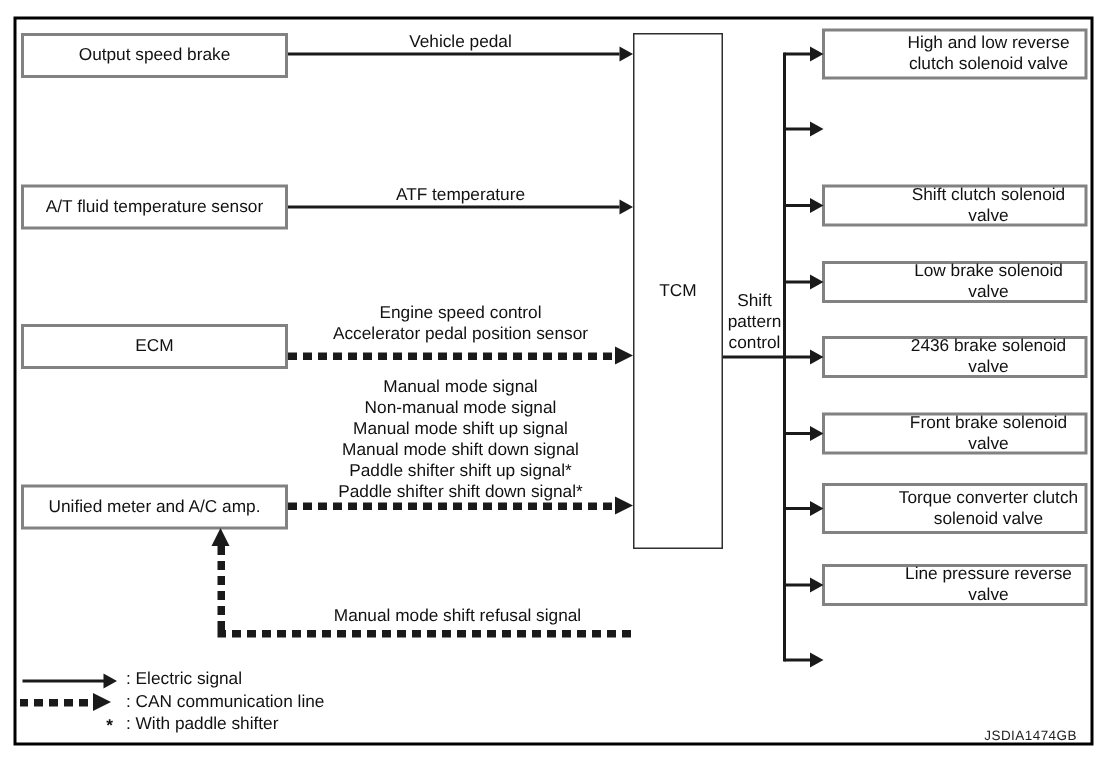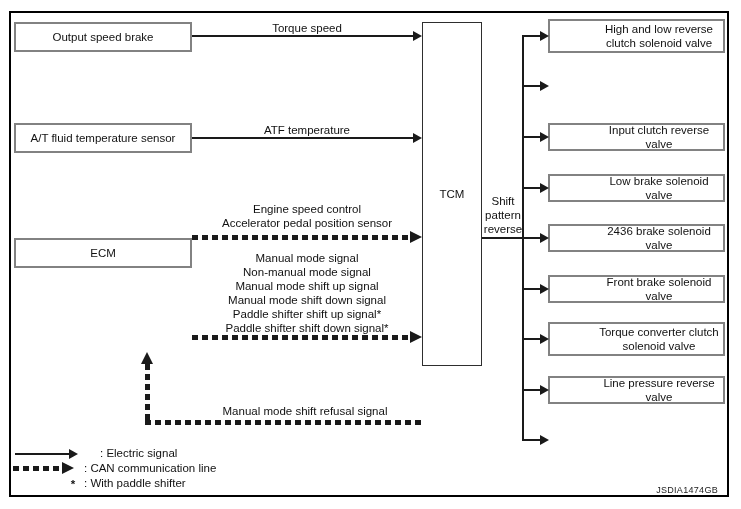--- a/index.html
+++ b/index.html
@@ -38,27 +38,28 @@
     font-size:9px;color:#222;letter-spacing:.3px;}
 </style>
 </head>
 <body>
 
 <div class="stage">
   <div class="frame"></div>
 
   <div class="box lbox" style="top:22px">Output speed brake</div>
   <div class="box lbox" style="top:123px">A/T fluid temperature sensor</div>
-  <div class="box lbox" style="top:238px">ECM</div>
+  <div class="box lbox" style="top:216px">ECM</div>
+  <div class="box lbox" style="top:323px">Unified meter and A/C amp.</div>
 
   <div class="box tcm">TCM</div>
-  <div class="shift-label">Shift pattern reverse</div>
+  <div class="shift-label">Shift pattern control</div>
 
   <div class="box rbox" style="top:19px;height:34px">High and low reverse clutch solenoid valve</div>
-  <div class="box rbox" style="top:123px;height:28px">Input clutch reverse valve</div>
+  <div class="box rbox" style="top:123px;height:28px">Shift clutch solenoid valve</div>
   <div class="box rbox" style="top:174px;height:28px">Low brake solenoid valve</div>
   <div class="box rbox" style="top:224px;height:28px">2436 brake solenoid valve</div>
   <div class="box rbox" style="top:275px;height:28px">Front brake solenoid valve</div>
   <div class="box rbox" style="top:322px;height:34px">Torque converter clutch solenoid valve</div>
   <div class="box rbox" style="top:376px;height:28px">Line pressure reverse valve</div>
 
   <div class="hline" style="left:482px;top:237px;width:40px"></div>
   <div class="vline" style="left:522px;top:35px;height:406px"></div>
 
   <div class="hline" style="left:523px;top:35px;width:18px"></div>
@@ -73,21 +74,21 @@
   <div class="arr r-sm" style="left:540px;top:233px"></div>
   <div class="hline" style="left:523px;top:288px;width:18px"></div>
   <div class="arr r-sm" style="left:540px;top:284px"></div>
   <div class="hline" style="left:523px;top:338px;width:18px"></div>
   <div class="arr r-sm" style="left:540px;top:334px"></div>
   <div class="hline" style="left:523px;top:389px;width:18px"></div>
   <div class="arr r-sm" style="left:540px;top:385px"></div>
   <div class="hline" style="left:523px;top:439px;width:18px"></div>
   <div class="arr r-sm" style="left:540px;top:435px"></div>
 
-  <div class="siglabel" style="left:192px;top:21px;width:230px">Torque speed</div>
+  <div class="siglabel" style="left:192px;top:21px;width:230px">Vehicle pedal</div>
   <div class="hline" style="left:192px;top:35px;width:221px"></div>
   <div class="arr r-sm" style="left:413px;top:31px"></div>
 
   <div class="siglabel" style="left:192px;top:123px;width:230px">ATF temperature</div>
   <div class="hline" style="left:192px;top:137px;width:221px"></div>
   <div class="arr r-sm" style="left:413px;top:133px"></div>
 
   <div class="siglabel" style="left:192px;top:202px;width:230px">
     <span class="ln">Engine speed control</span>
     <span class="ln">Accelerator pedal position sensor</span>
@@ -107,21 +108,21 @@
   <div class="arr r-lg" style="left:410px;top:331px"></div>
 
   <div class="siglabel" style="left:180px;top:404px;width:250px">Manual mode shift refusal signal</div>
   <div class="can-h" style="left:145px;top:420px;width:277px"></div>
   <div class="can-v" style="left:145px;top:364px;height:56px"></div>
   <div class="arr up-lg" style="left:141px;top:352px"></div>
 
   <div>
     <div class="hline" style="left:15px;top:453px;width:55px"></div>
     <div class="arr r-sm" style="left:69px;top:449px"></div>
-    <div class="legend-text" style="left:100px;top:447px">: Electric signal</div>
+    <div class="legend-text" style="left:84px;top:447px">: Electric signal</div>
 
     <div class="can-h" style="left:13px;top:466px;width:50px"></div>
     <div class="arr r-lg" style="left:62px;top:462px"></div>
     <div class="legend-text" style="left:84px;top:462px">: CAN communication line</div>
 
     <div class="asterisk">*</div>
     <div class="legend-text" style="left:84px;top:477px">: With paddle shifter</div>
   </div>
 
   <div class="watermark">JSDIA1474GB</div>

